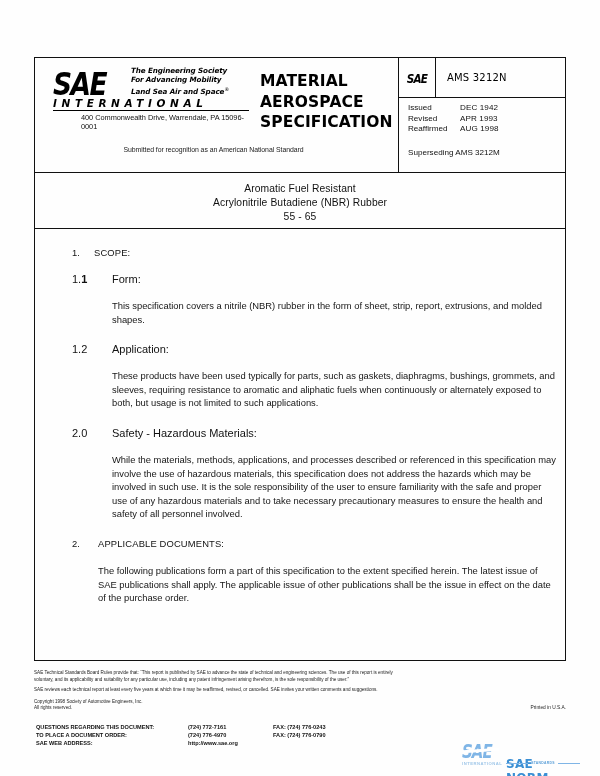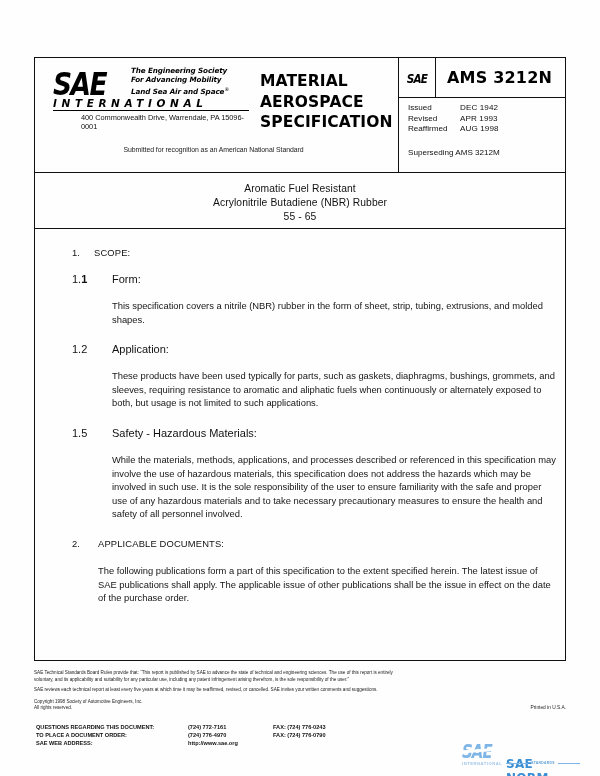--- a/index.html
+++ b/index.html
@@ -163,22 +163,22 @@
     font-weight: bold;
     font-style: italic;
     font-size: 10.5px;
     letter-spacing: -0.8px;
     transform: scaleY(1.2);
     color: #000;
   }
   .docnum-text {
     padding-left: 11px;
     font-family: "DejaVu Sans", sans-serif;
-    font-weight: bold;
-    font-size: 16px;
+    font-weight: normal;
+    font-size: 10px;
     letter-spacing: 0.2px;
     color: #000;
   }
 
   .dates-box {
     position: absolute;
     top: 40px; left: 1px;
     width: 100%;
     padding: 5px 0 0 8px;
     box-sizing: border-box;
@@ -432,29 +432,29 @@
 
     <div class="body-block">
 
       <div class="sec-head sec-head-main">
         <span class="num">1.</span><span>SCOPE:</span>
       </div>
 
       <div class="sub-head">
         <span class="num"><span>1.</span><b>1</b></span><span>Form:</span>
       </div>
-      <p class="para">This specification covers a nitrile (NBR) rubber in the form of sheet, strip, tubing, extrusions, and molded shapes.</p>
+      <p class="para">This specification covers a nitrile (NBR) rubber in the form of sheet, strip, report, extrusions, and molded shapes.</p>
 
       <div class="sub-head">
         <span class="num">1.2</span><span>Application:</span>
       </div>
       <p class="para">These products have been used typically for parts, such as gaskets, diaphragms, bushings, grommets, and sleeves, requiring resistance to aromatic and aliphatic fuels when continuously or alternately exposed to both, but usage is not limited to such applications.</p>
 
       <div class="sub-head">
-        <span class="num">1.5</span><span>Safety - Hazardous Materials:</span>
+        <span class="num">2.0</span><span>Safety - Hazardous Materials:</span>
       </div>
       <p class="para">While the materials, methods, applications, and processes described or referenced in this specification may involve the use of hazardous materials, this specification does not address the hazards which may be involved in such use.  It is the sole responsibility of the user to ensure familiarity with the safe and proper use of any hazardous materials and to take necessary precautionary measures to ensure the health and safety of all personnel involved.</p>
 
       <div class="sec-head">
         <span class="num">2.</span><span>APPLICABLE DOCUMENTS:</span>
       </div>
       <p class="para indent-sec">The following publications form a part of this specification to the extent specified herein.  The latest issue of SAE publications shall apply.  The applicable issue of other publications shall be the issue in effect on the date of the purchase order.</p>
 
     </div>
   </div>

